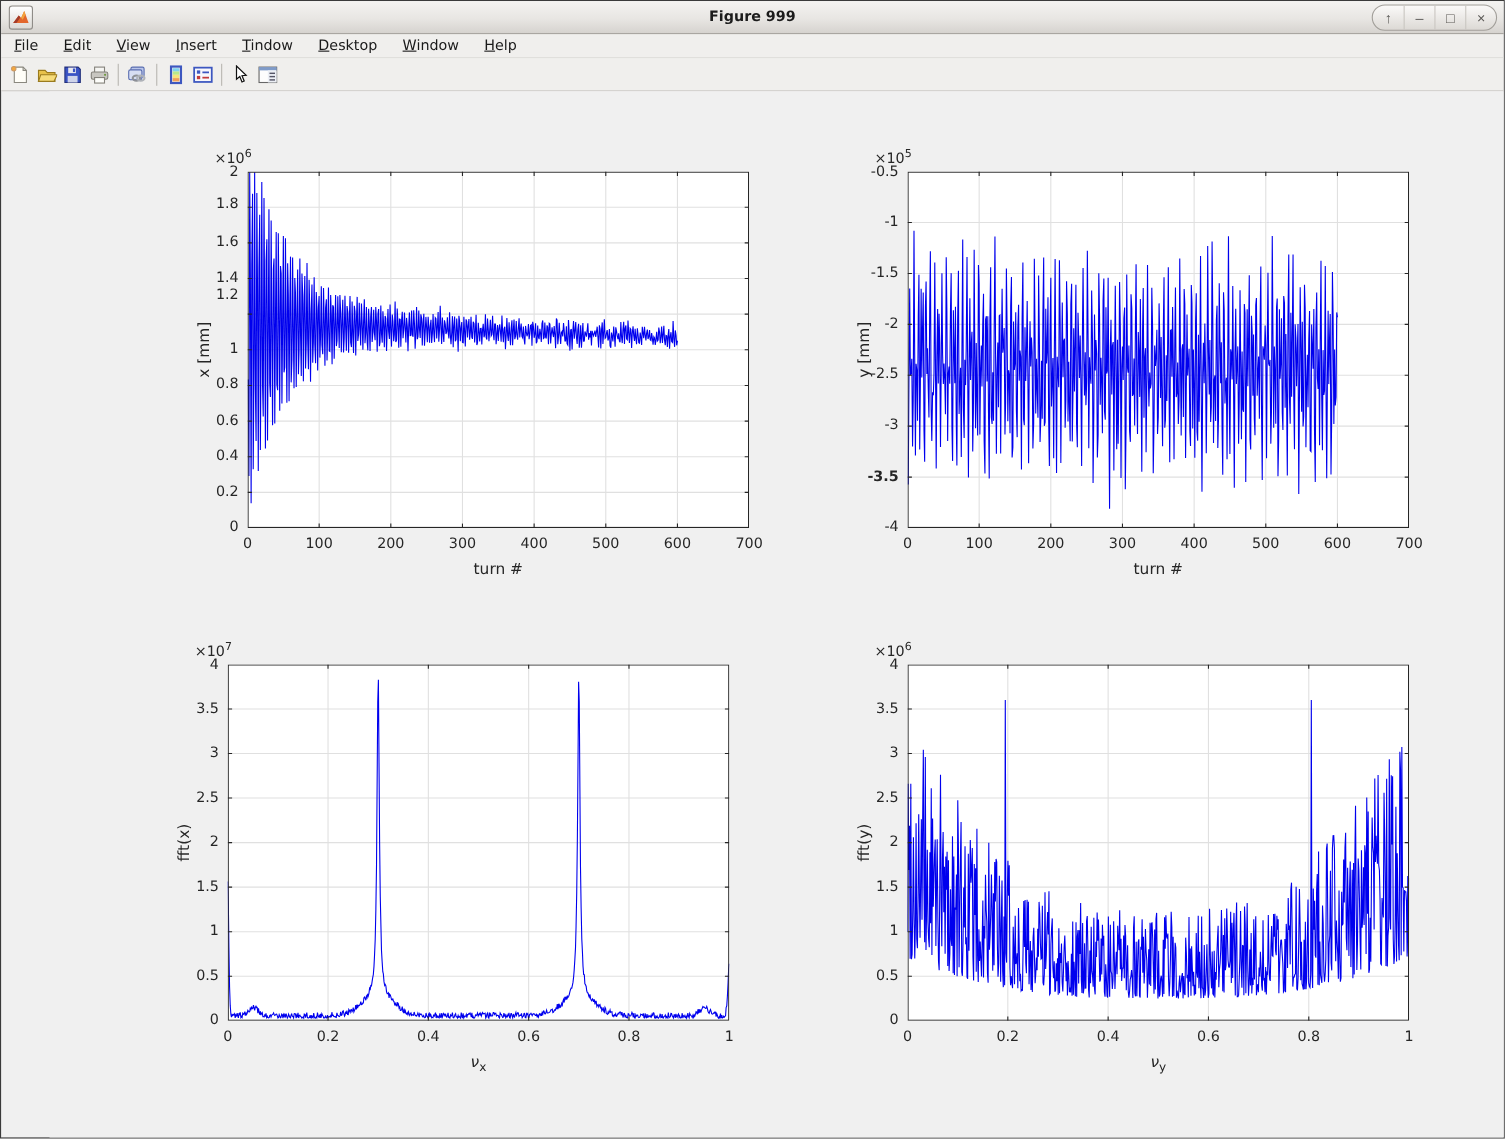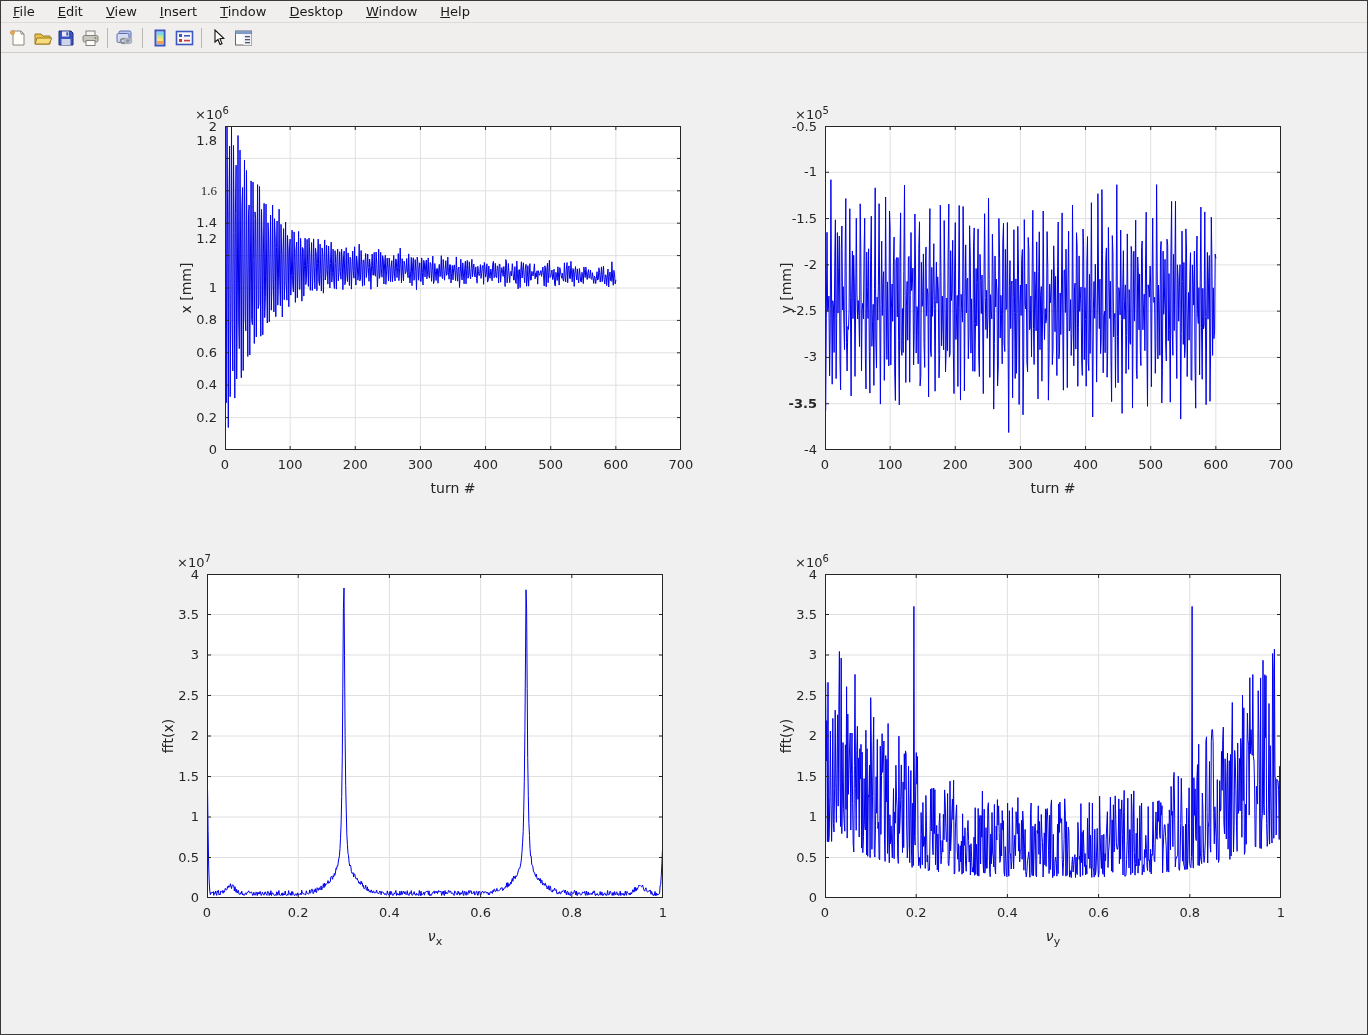--- a/index.html
+++ b/index.html
@@ -88,20 +88,36 @@
   .tick-y {
     position:absolute; left:0; width:52px; text-align:right;
     font-size:13px; color:#262626;
   }
 </style>
 </head>
 <body>
 
 <div class="window">
 
+  <div class="titlebar">
+    <div class="title-icon-btn">
+      <svg width="16" height="16" viewBox="0 0 16 16">
+        <path d="M1 13 L6 6 L8.2 8.4 L11 2 L15 13 Z" fill="#e2662c"></path>
+        <path d="M1 13 L6 6 L7.6 7.7 L4 13 Z" fill="#a33b2a"></path>
+        <path d="M8.2 8.4 L11 2 L12.2 5.2 L9.6 10 Z" fill="#f2a33c"></path>
+      </svg>
+    </div>
+    <div class="window-title">Figure 999</div>
+    <div class="window-controls">
+      <button class="win-btn">↑</button>
+      <button class="win-btn">–</button>
+      <button class="win-btn">□</button>
+      <button class="win-btn">×</button>
+    </div>
+  </div>
 
   <div class="menubar">
     <div class="menu-item"><span class="mn">F</span><span>ile</span></div>
     <div class="menu-item"><span class="mn">E</span><span>dit</span></div>
     <div class="menu-item"><span class="mn">V</span><span>iew</span></div>
     <div class="menu-item"><span class="mn">I</span><span>nsert</span></div>
     <div class="menu-item"><span class="mn">T</span><span>indow</span></div>
     <div class="menu-item"><span class="mn">D</span><span>esktop</span></div>
     <div class="menu-item"><span class="mn">W</span><span>indow</span></div>
     <div class="menu-item"><span class="mn">H</span><span>elp</span></div>
@@ -248,22 +264,22 @@
         <span class="tick-x" style="left: 420.857px; top: 356px;">600</span>
         <span class="tick-x" style="left: 486px; top: 356px;">700</span>
         <span class="tick-y" style="top: 340.5px;">0</span>
         <span class="tick-y" style="top: 308.6px;">0.2</span>
         <span class="tick-y" style="top: 276.2px;">0.4</span>
         <span class="tick-y" style="top: 243.8px;">0.6</span>
         <span class="tick-y" style="top: 211.4px;">0.8</span>
         <span class="tick-y" style="top: 179px;">1</span>
         <span class="tick-y" style="top: 130px;">1.2</span>
         <span class="tick-y" style="top: 114.2px;">1.4</span>
-        <span class="tick-y" style="top: 81.8px; font-family: Liberation Serif, serif;">1.6</span>
-        <span class="tick-y" style="top: 32px;">1.8</span>
+        <span class="tick-y" style="top: 81.8px;">1.6</span>
+        <span class="tick-y" style="top: 47px;">1.8</span>
         <span class="tick-y" style="top: 17.5px;">2</span>
       </div>
 
     <div class="chart c1">
       <div class="exp-label"><span>×10</span><sup>5</sup></div>
       <div class="ylabel">y [mm]</div>
       <svg class="plot-svg" viewBox="0 0 456 324">
           <rect x="0" y="0" width="456" height="324" fill="#FFFFFF"></rect>
           <line x1="65.14285714285714" y1="0" x2="65.14285714285714" y2="324" stroke="#E0E0E0" stroke-width="1"></line>
           <line x1="130.28571428571428" y1="0" x2="130.28571428571428" y2="324" stroke="#E0E0E0" stroke-width="1"></line>

